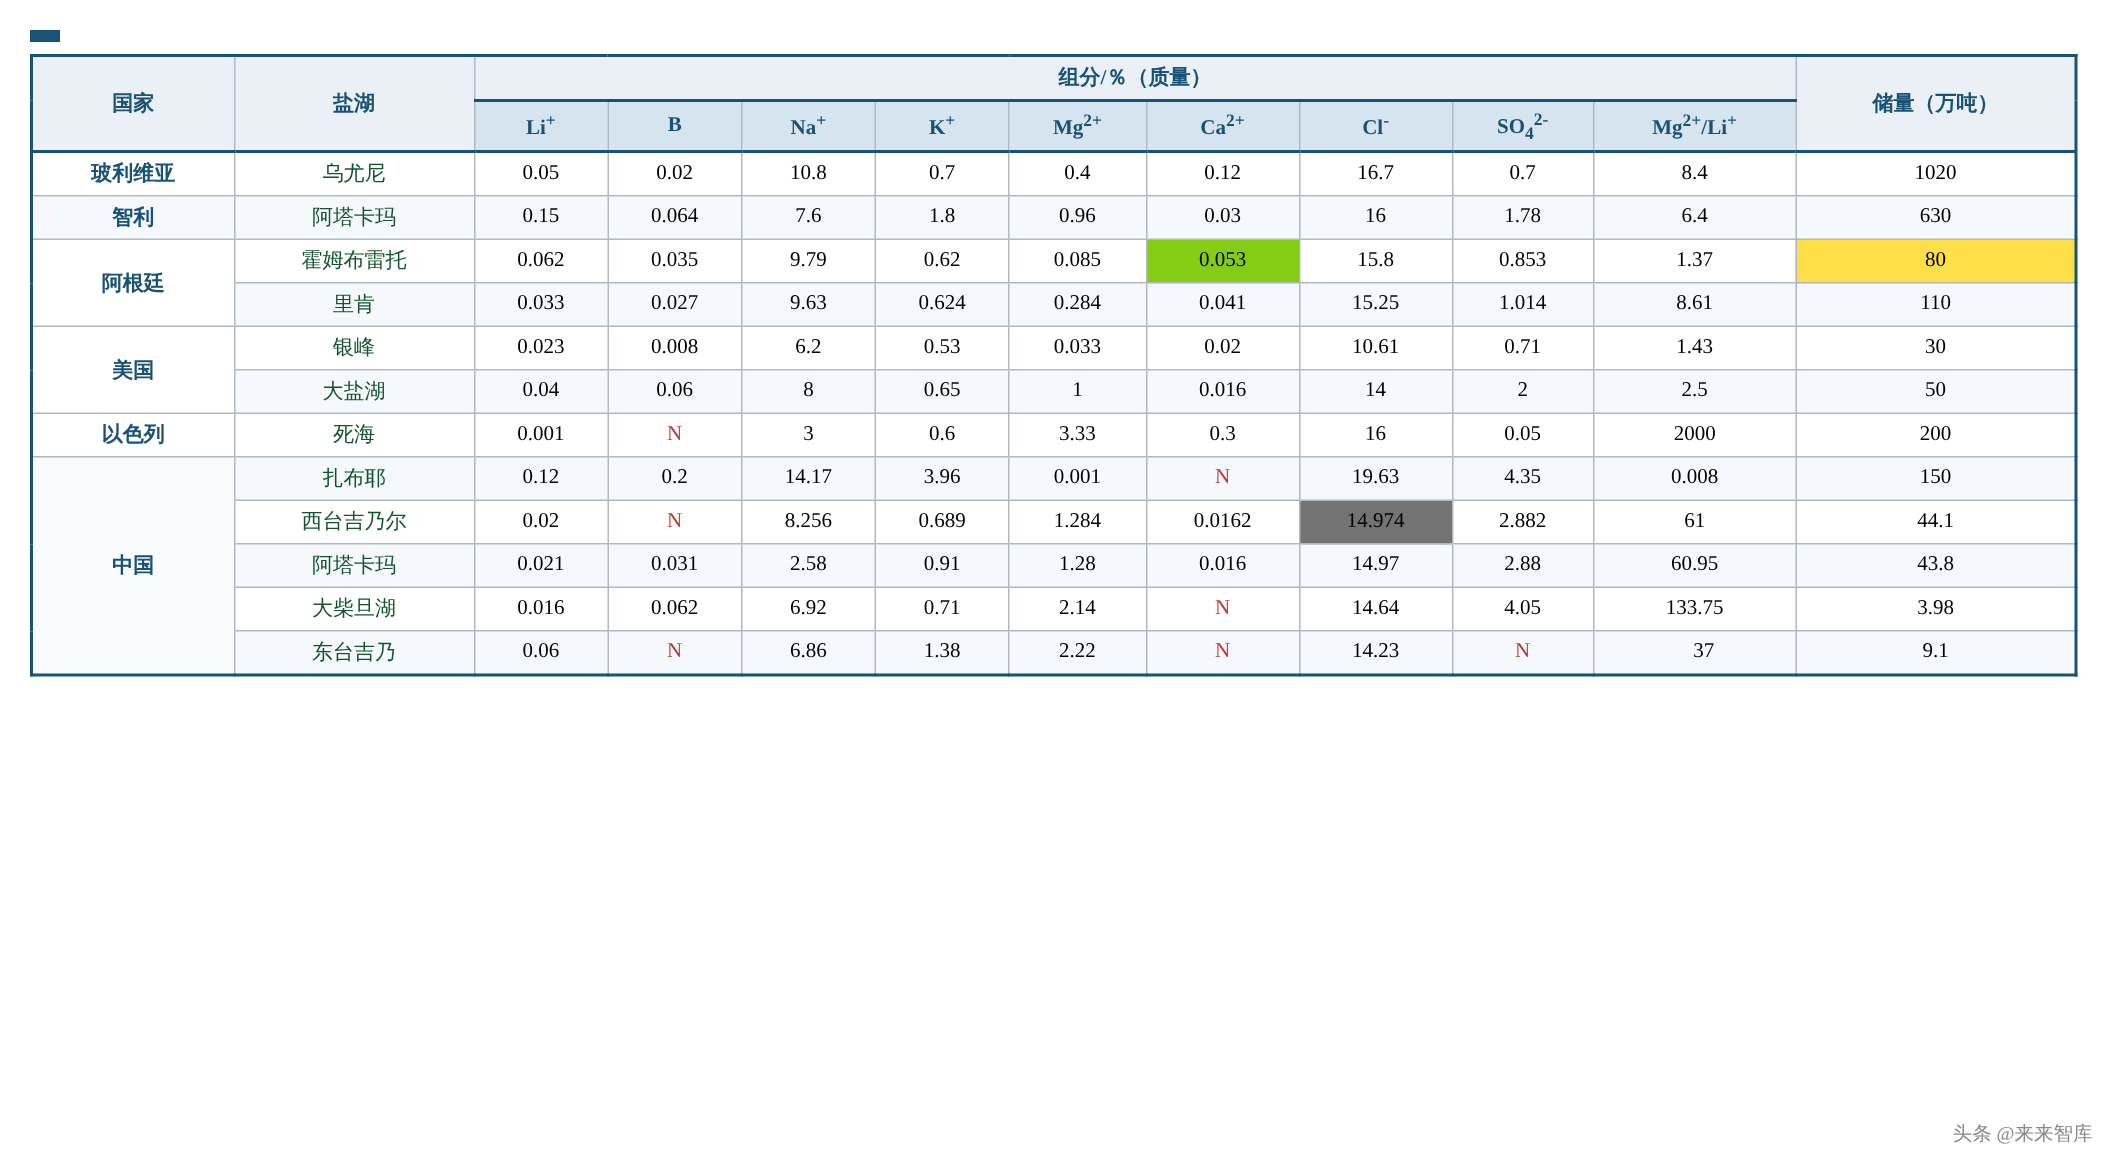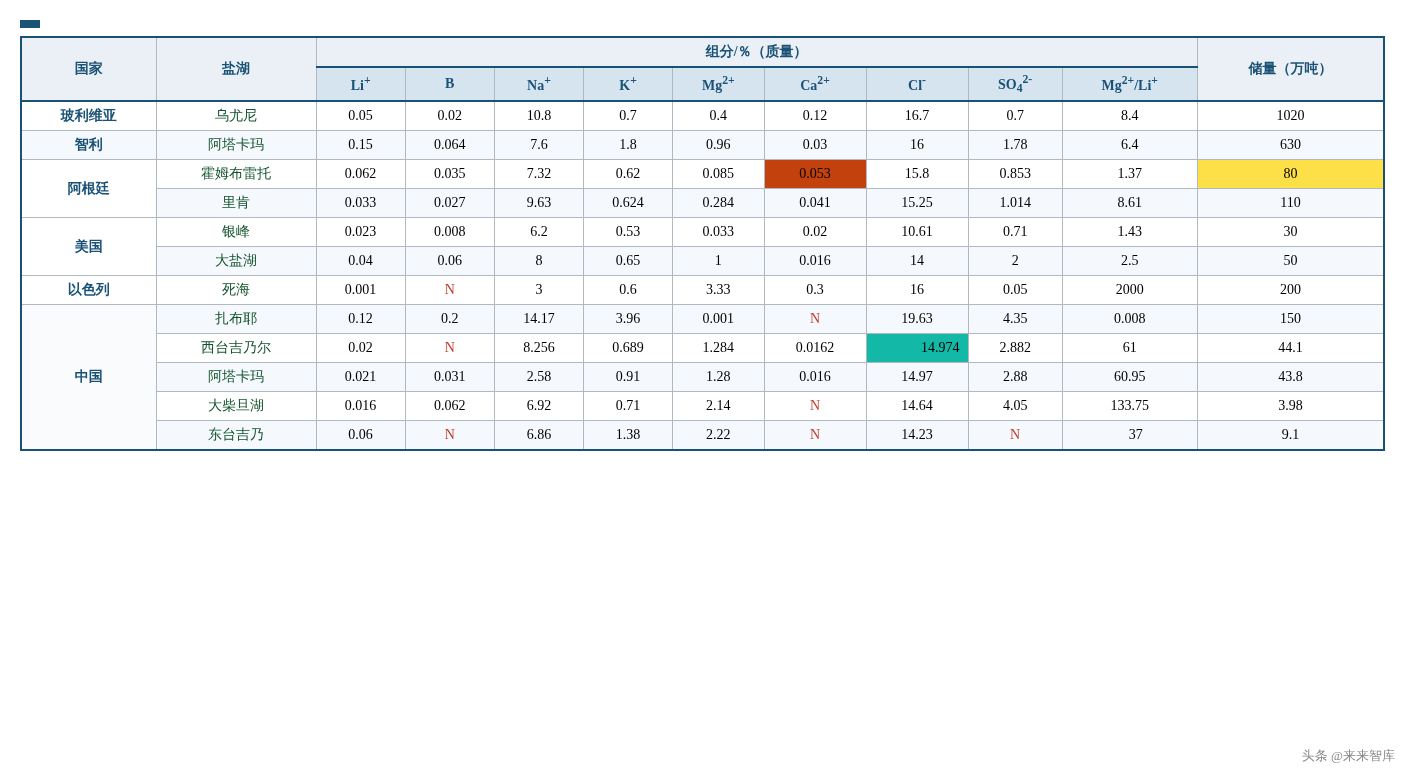--- a/index.html
+++ b/index.html
@@ -139,24 +139,24 @@
           <td style="background: rgb(245, 249, 253);">16</td>
           <td style="background: rgb(245, 249, 253);">1.78</td>
           <td style="background: rgb(245, 249, 253);">6.4</td>
           <td style="background: rgb(245, 249, 253);">630</td>
         </tr>
         <tr>
           <td class="country-cell" rowspan="2">阿根廷</td>
           <td class="lake-cell" style="background: rgb(255, 255, 255);">霍姆布雷托</td>
           <td style="background: rgb(255, 255, 255);">0.062</td>
           <td style="background: rgb(255, 255, 255);">0.035</td>
-          <td style="background: rgb(255, 255, 255);">7.32</td>
+          <td style="background: rgb(255, 255, 255);">9.79</td>
           <td style="background: rgb(255, 255, 255);">0.62</td>
           <td style="background: rgb(255, 255, 255);">0.085</td>
-          <td style="background: #c2410c;">0.053</td>
+          <td style="background: #84cc16;">0.053</td>
           <td style="background: rgb(255, 255, 255);">15.8</td>
           <td style="background: rgb(255, 255, 255);">0.853</td>
           <td style="background: rgb(255, 255, 255);">1.37</td>
           <td style="background: #fde047; text-align: center;">80</td>
         </tr>
         <tr>
           <td class="lake-cell" style="background: rgb(245, 249, 253);">里肯</td>
           <td style="background: rgb(245, 249, 253);">0.033</td>
           <td style="background: rgb(245, 249, 253);">0.027</td>
           <td style="background: rgb(245, 249, 253);">9.63</td>
@@ -224,21 +224,21 @@
           <td style="background: rgb(245, 249, 253);">150</td>
         </tr>
         <tr>
           <td class="lake-cell" style="background: rgb(255, 255, 255);">西台吉乃尔</td>
           <td style="background: rgb(255, 255, 255);">0.02</td>
           <td style="background: rgb(255, 255, 255);"><span class="n-value">N</span></td>
           <td style="background: rgb(255, 255, 255);">8.256</td>
           <td style="background: rgb(255, 255, 255);">0.689</td>
           <td style="background: rgb(255, 255, 255);">1.284</td>
           <td style="background: rgb(255, 255, 255);">0.0162</td>
-          <td style="background: #14b8a6; text-align: right;">14.974</td>
+          <td style="background: #737373;">14.974</td>
           <td style="background: rgb(255, 255, 255);">2.882</td>
           <td style="background: rgb(255, 255, 255);">61</td>
           <td style="background: rgb(255, 255, 255);">44.1</td>
         </tr>
         <tr>
           <td class="lake-cell" style="background: rgb(245, 249, 253);">阿塔卡玛</td>
           <td style="background: rgb(245, 249, 253);">0.021</td>
           <td style="background: rgb(245, 249, 253);">0.031</td>
           <td style="background: rgb(245, 249, 253);">2.58</td>
           <td style="background: rgb(245, 249, 253);">0.91</td>

